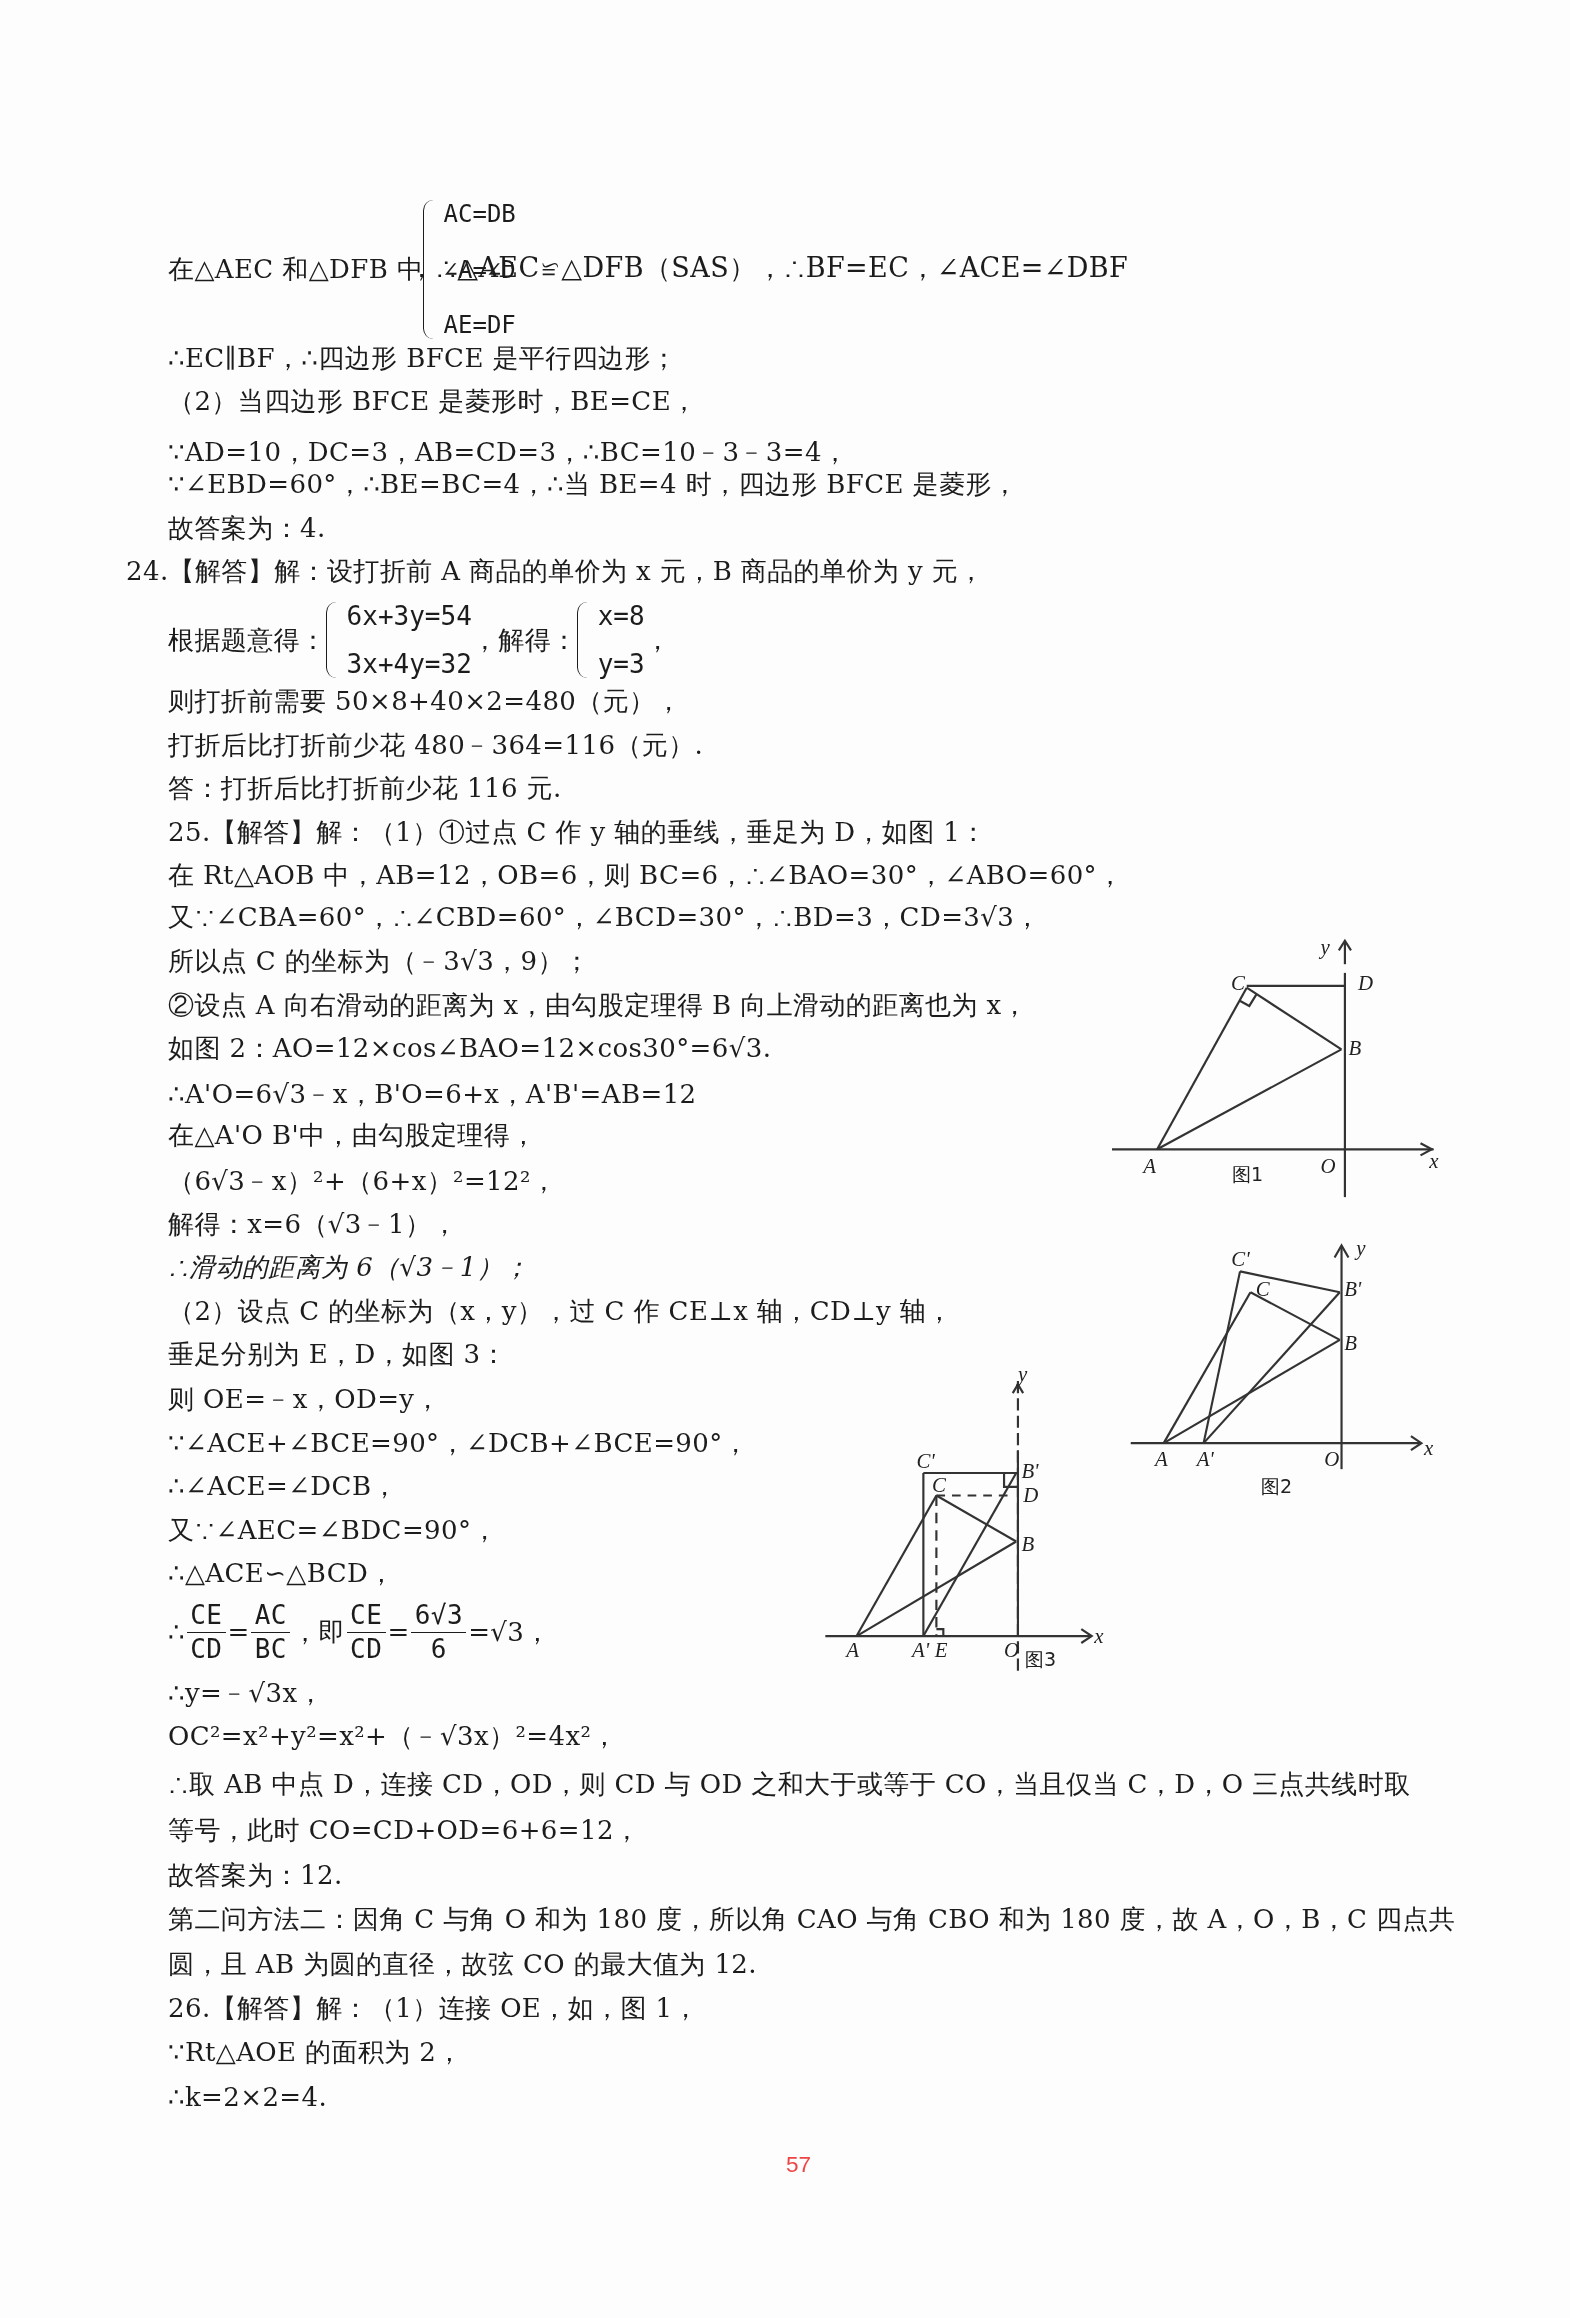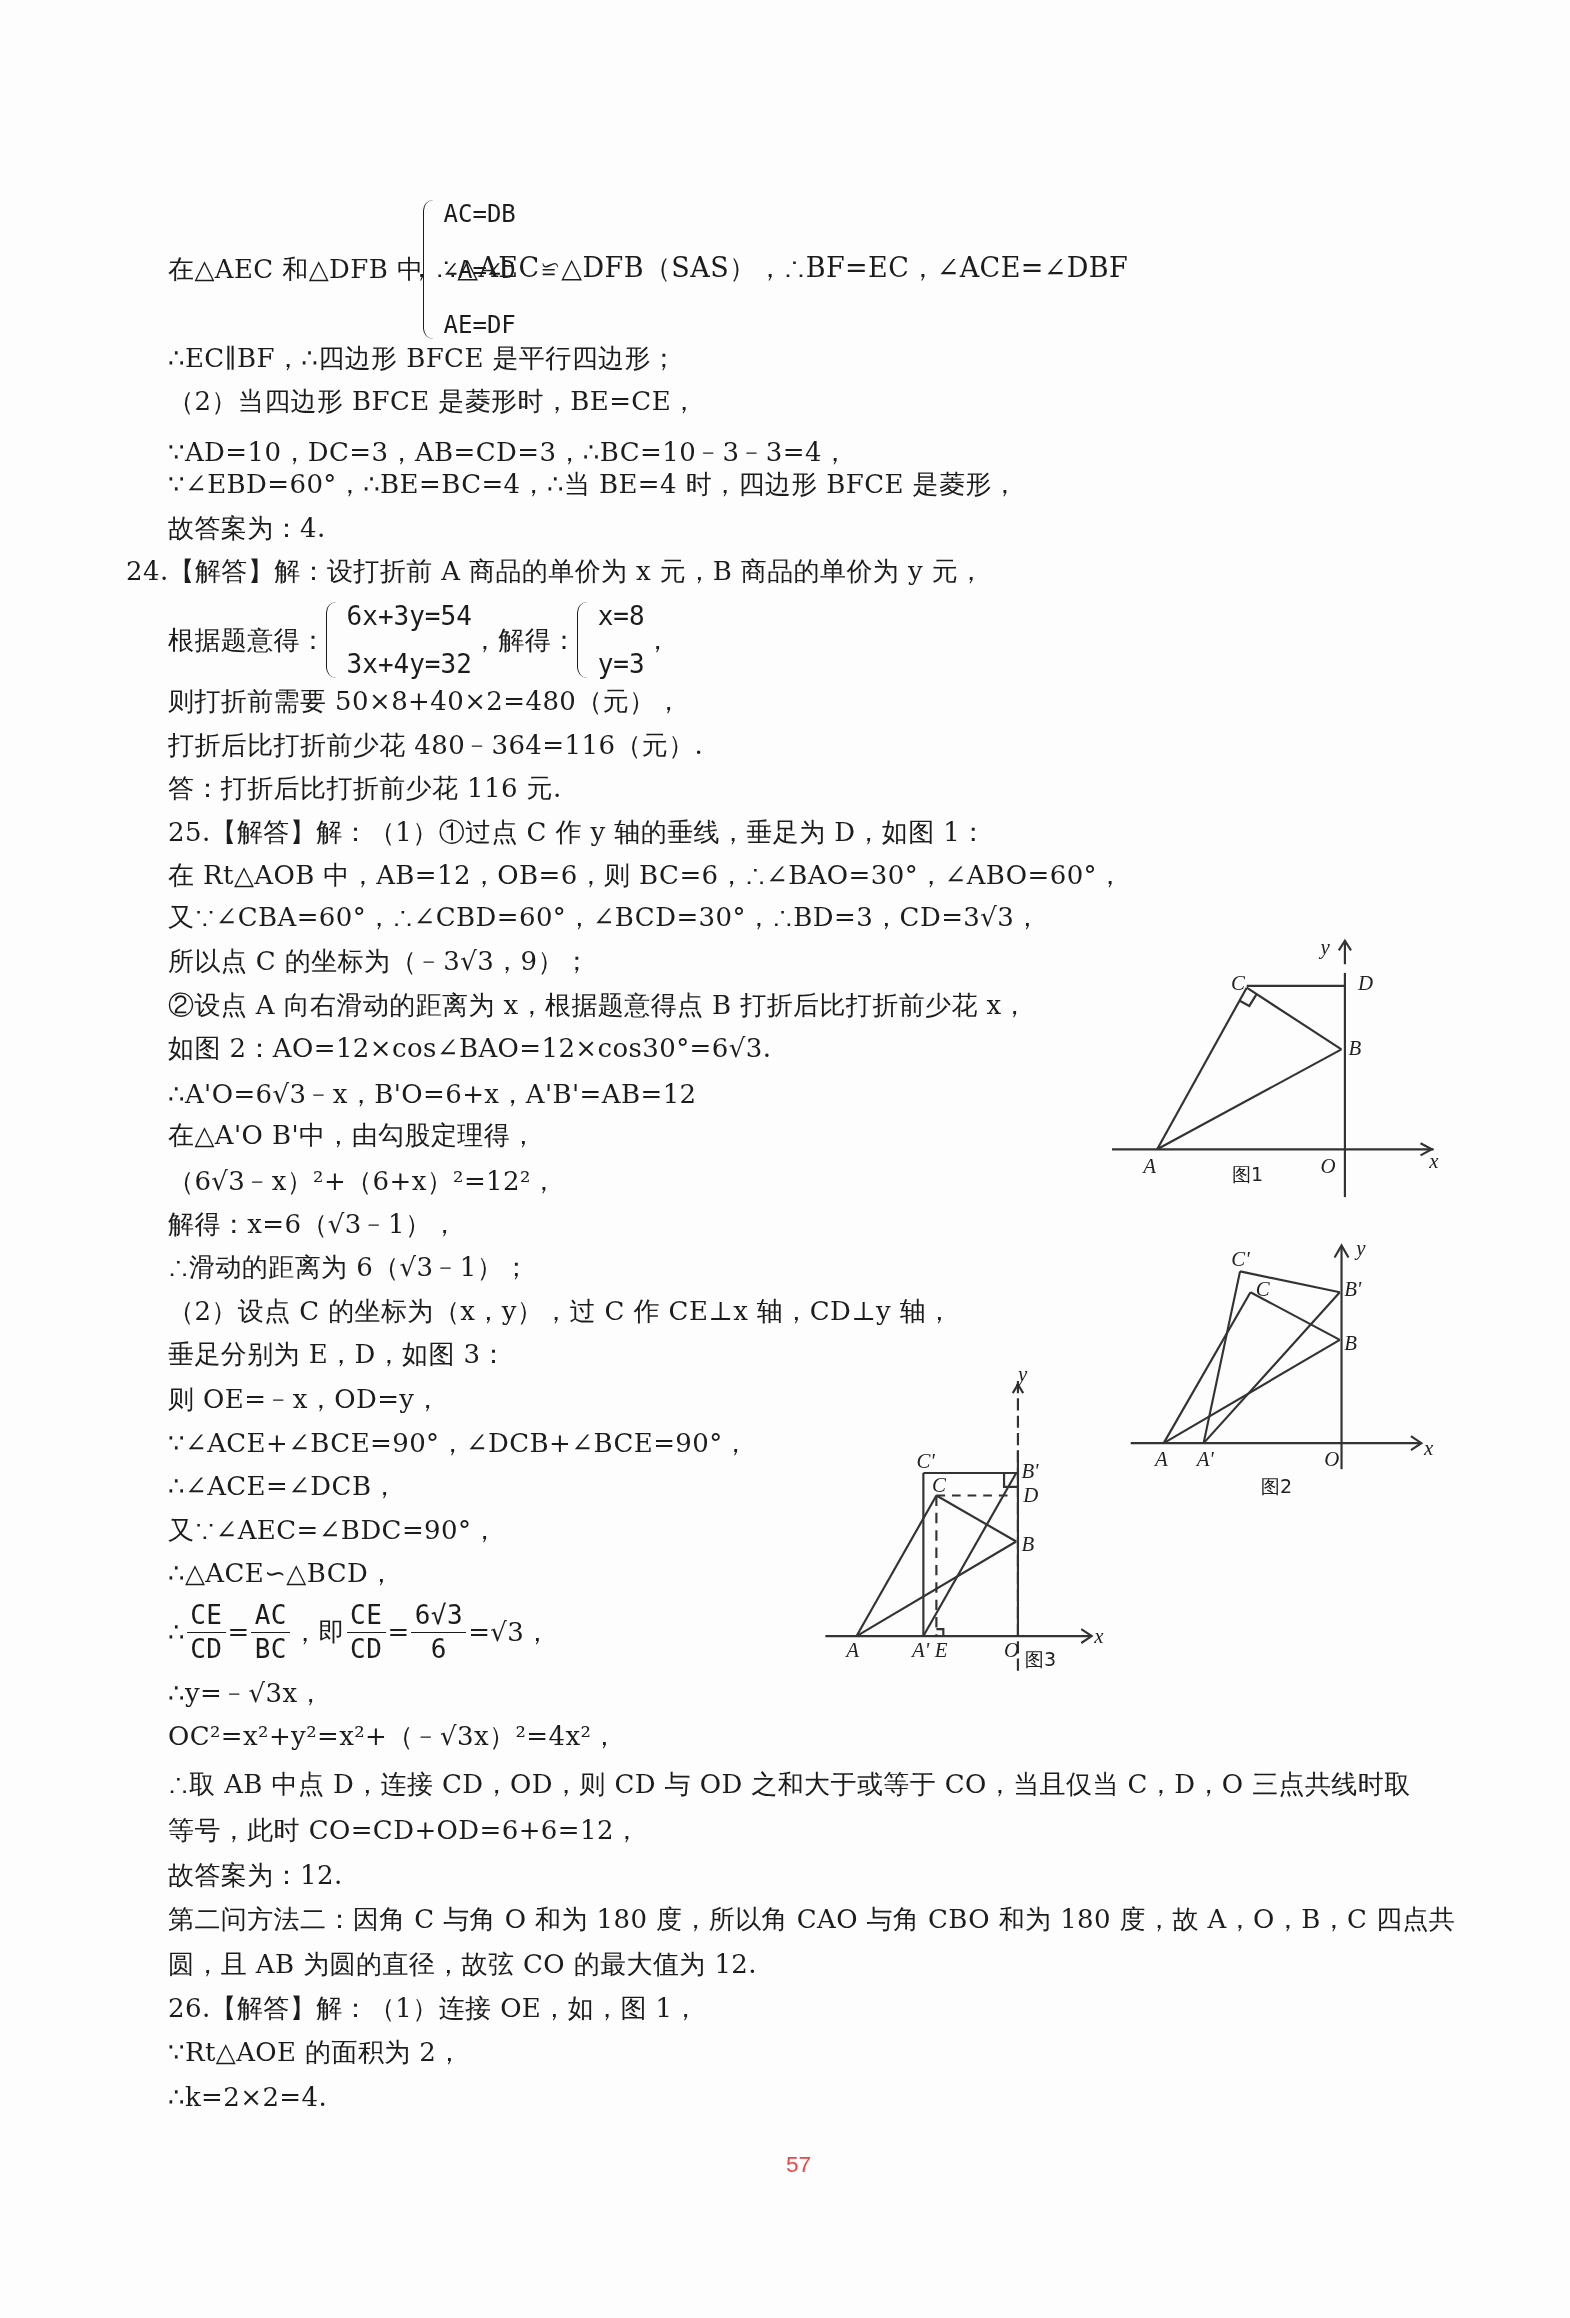--- a/index.html
+++ b/index.html
@@ -64,27 +64,27 @@
   <span class="line" style="position:static;">，</span>
 </div>
 <div class="line" style="top:684px;">则打折前需要 50×8+40×2=480（元），</div>
 <div class="line" style="top:728px;">打折后比打折前少花 480﹣364=116（元）.</div>
 <div class="line" style="top:771px;">答：打折后比打折前少花 116 元.</div>
 
 <div class="line" style="top:815px;">25.【解答】解：（1）①过点 C 作 y 轴的垂线，垂足为 D，如图 1：</div>
 <div class="line" style="top:858px;">在 Rt△AOB 中，AB=12，OB=6，则 BC=6，∴∠BAO=30°，∠ABO=60°，</div>
 <div class="line" style="top:900px;">又∵∠CBA=60°，∴∠CBD=60°，∠BCD=30°，∴BD=3，CD=3√3，</div>
 <div class="line" style="top:944px;">所以点 C 的坐标为（﹣3√3，9）；</div>
-<div class="line" style="top:988px;">②设点 A 向右滑动的距离为 x，根据题意得点 B 打折后比打折前少花 x，</div>
+<div class="line" style="top:988px;">②设点 A 向右滑动的距离为 x，由勾股定理得 B 向上滑动的距离也为 x，</div>
 <div class="line" style="top:1031px;">如图 2：AO=12×cos∠BAO=12×cos30°=6√3.</div>
 <div class="line" style="top:1077px;">∴A'O=6√3﹣x，B'O=6+x，A'B'=AB=12</div>
 <div class="line" style="top:1118px;">在△A'O B'中，由勾股定理得，</div>
 <div class="line" style="top:1164px;">（6√3﹣x）²+（6+x）²=12²，</div>
 <div class="line" style="top:1207px;">解得：x=6（√3﹣1），</div>
-<div class="line" style="top:1250px;">∴滑动的距离为 6（√3﹣1）；</div>
+<div class="line" style="top:1250px;font-style:italic;">∴滑动的距离为 6（√3﹣1）；</div>
 <div class="line" style="top:1294px;">（2）设点 C 的坐标为（x，y），过 C 作 CE⊥x 轴，CD⊥y 轴，</div>
 <div class="line" style="top:1337px;">垂足分别为 E，D，如图 3：</div>
 <div class="line" style="top:1382px;">则 OE=﹣x，OD=y，</div>
 <div class="line" style="top:1426px;">∵∠ACE+∠BCE=90°，∠DCB+∠BCE=90°，</div>
 <div class="line" style="top:1469px;">∴∠ACE=∠DCB，</div>
 <div class="line" style="top:1513px;">又∵∠AEC=∠BDC=90°，</div>
 <div class="line" style="top:1556px;">∴△ACE∽△BCD，</div>
 
 <div class="line" style="top:1598px; line-height:69px; display:flex; align-items:center;">
   <span>∴</span>

